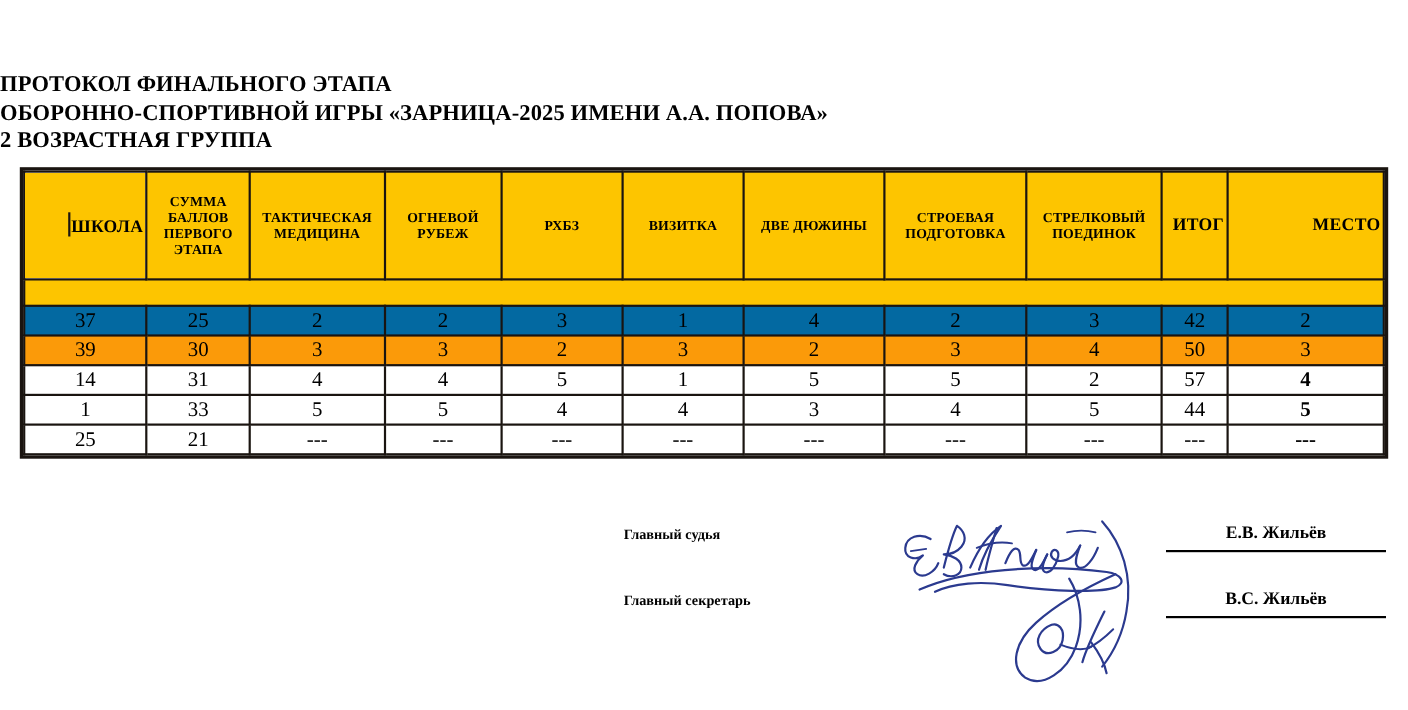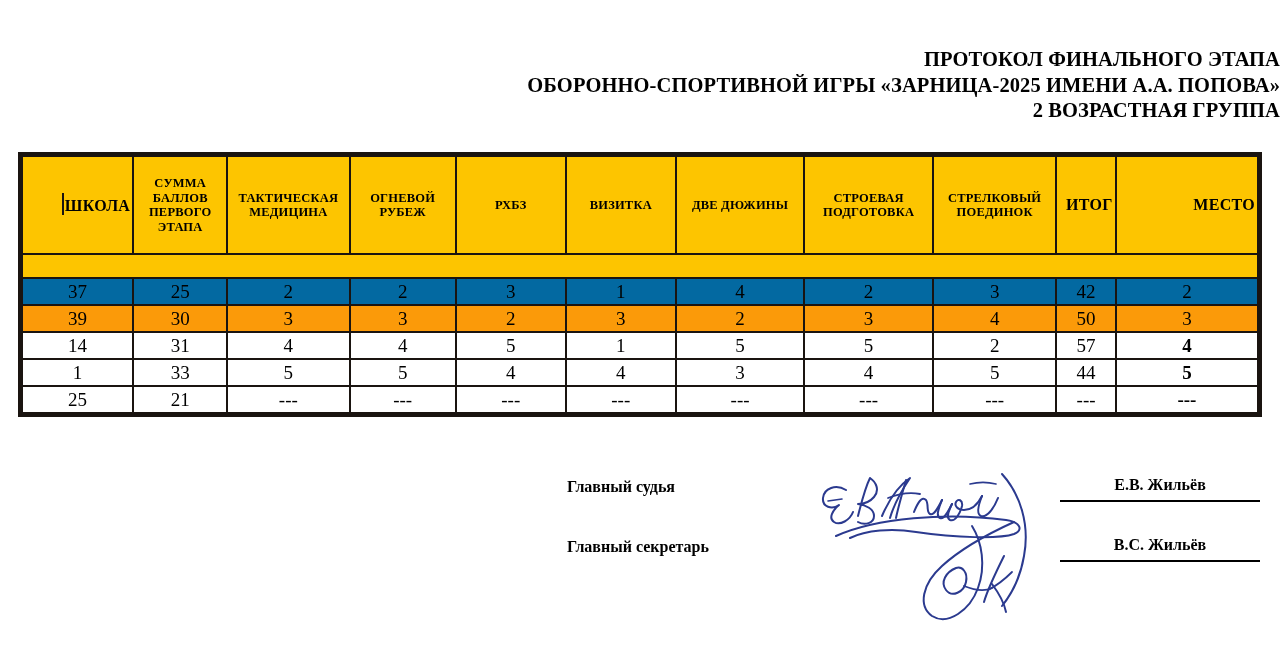--- a/index.html
+++ b/index.html
@@ -12,22 +12,22 @@
     height: 645px;
     background: #ffffff;
     font-family: "Liberation Serif", "DejaVu Serif", serif;
     color: #000000;
     overflow: hidden;
     position: relative;
   }
 
   
   .doc-title {
-    text-align: right;
-    padding-top: 47px;
+    text-align: left;
+    padding-top: 65px;
     font-weight: bold;
     font-size: 20.5px;
     line-height: 25.5px;
     letter-spacing: 0.1px;
   }
   .doc-title .tline { display: block; white-space: nowrap; }
 
   
   .table-wrap {
     position: absolute;
@@ -119,21 +119,21 @@
     width: 1280px;
     height: 56px;
   }
   .sign-row.row-1 { top: 23px; }
   .sign-row.row-2 { top: 83px; }
 
   .sign-role {
     position: absolute;
     left: 567px;
     top: 0;
-    font-size: 16px;
+    font-size: 13px;
     font-weight: bold;
     white-space: nowrap;
   }
   .sign-name {
     position: absolute;
     left: 1060px;
     width: 200px;
     top: -2px;
     text-align: center;
     font-size: 16px;

